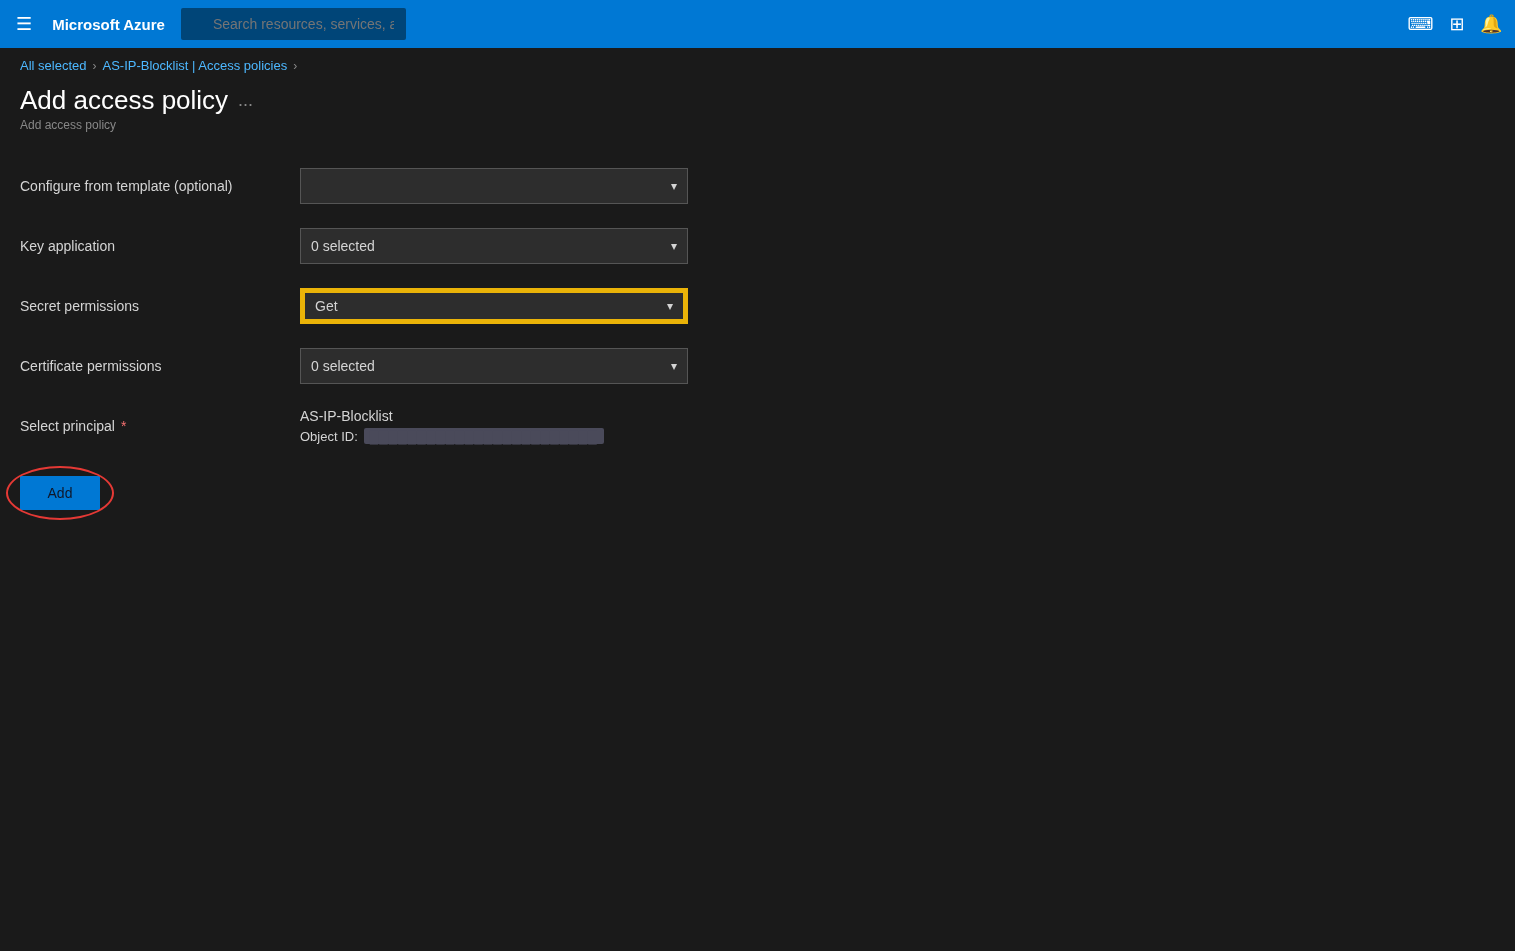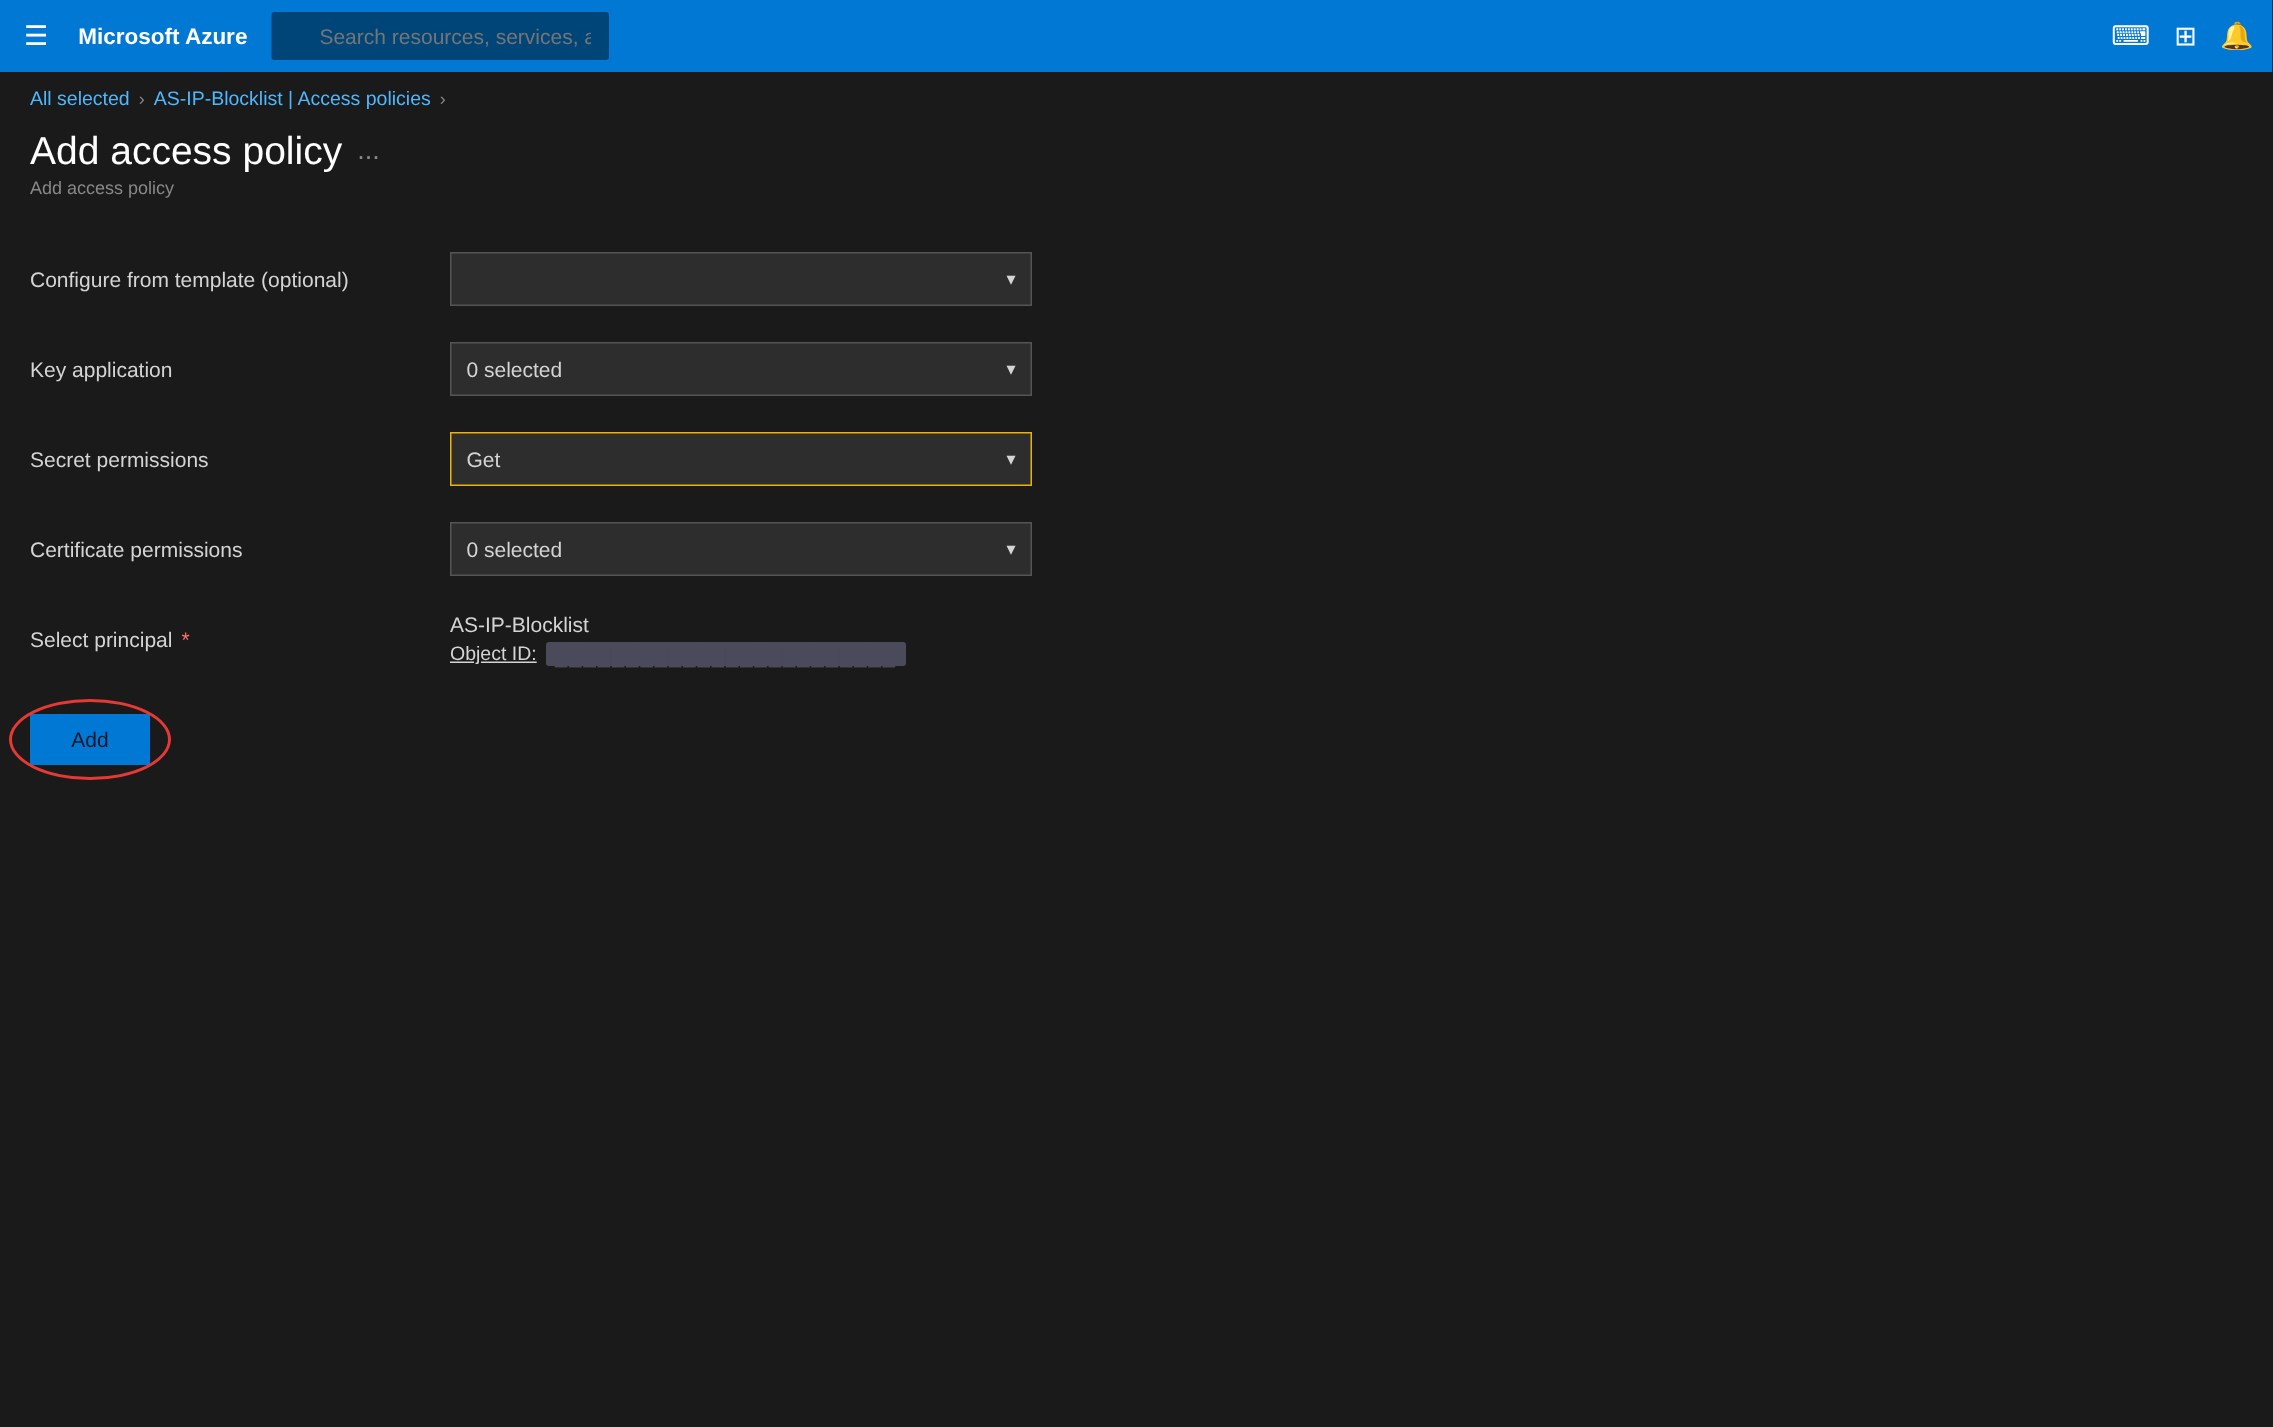--- a/index.html
+++ b/index.html
@@ -149,43 +149,42 @@
       border: 1px solid #555;
       color: #d4d4d4;
       display: flex;
       align-items: center;
       justify-content: space-between;
       padding: 0 10px;
       cursor: pointer;
       font-size: 14px;
     }
     .dropdown.active-border {
-      border: 1px solid #eab308;
+      border: 5px solid #eab308;
     }
     .dropdown-chevron {
       color: #d4d4d4;
       font-size: 12px;
     }
 
     
     .principal-info {
       display: flex;
       flex-direction: column;
       gap: 4px;
     }
     .principal-name {
       color: #d4d4d4;
       font-size: 14px;
     }
     .principal-object-id {
       display: flex;
-      align-items: flex-start;
+      align-items: center;
       gap: 6px;
       font-size: 13px;
-      text-decoration: underline;
     }
     .principal-object-label {
       color: #d4d4d4;
     }
     .principal-object-value {
       background-color: #4a4a5a;
       color: #4a4a5a;
       border-radius: 2px;
       padding: 2px 6px;
       font-size: 12px;

